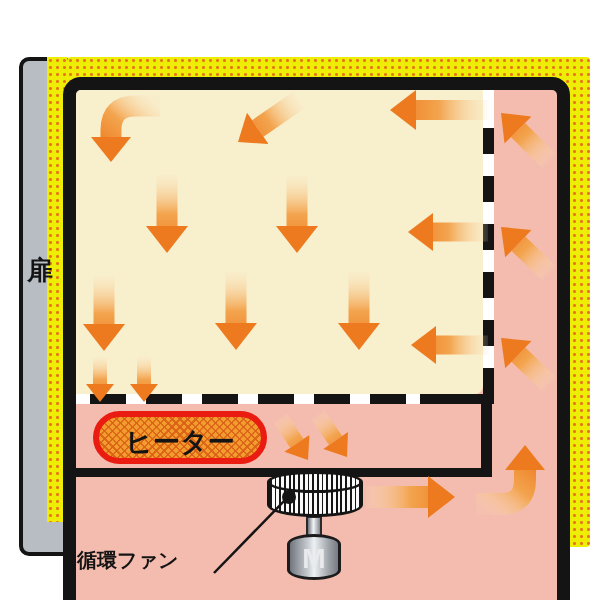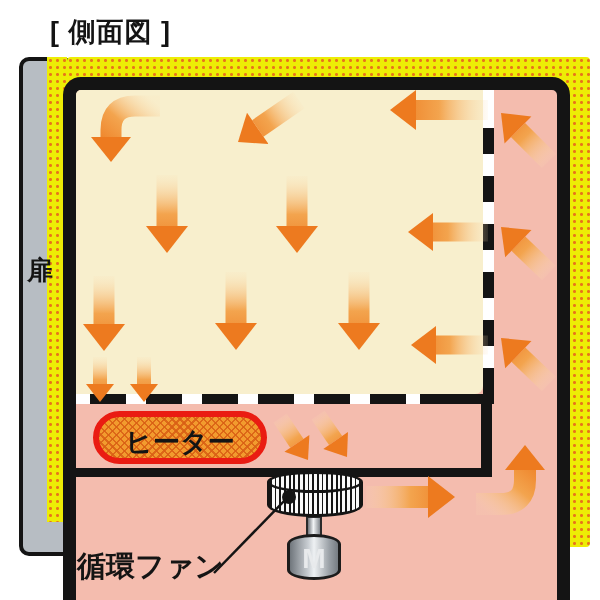--- a/index.html
+++ b/index.html
@@ -70,29 +70,28 @@
   #shaft{left:306px;top:516px;width:16px;height:22px;box-sizing:border-box;
       border:2px solid #2a2a2a;
       background:linear-gradient(90deg,#6f747a,#f2f4f6 45%,#83888e);z-index:39;}
   #motor{left:287px;top:534px;width:54px;height:46px;box-sizing:border-box;
       border:3px solid #1c1c1c;border-radius:27px/10px;
       background:linear-gradient(90deg,#70767c,#c9ced3 38%,#eef1f3 50%,#9aa0a6 82%,#767c82);
       z-index:40;}
   #motor-label{left:0;top:6px;width:100%;text-align:center;font-size:28px;
       color:#E8EAEC;font-weight:600;z-index:41;}
   #callout{left:0;top:0;width:600px;height:600px;z-index:50;pointer-events:none;}
-  #fan-label{left:77px;top:547px;font-size:29px;}
+  #fan-label{left:77px;top:547px;font-size:20px;}
   #chamber-label{left:274px;top:264px;font-size:27px;}
 </style>
 </head>
 <body>
 
 <div id="stage">
 
-  <div id="title" class="abs label">[ 側面図 ]</div>
 
   <div id="door" class="abs"></div>
 
   <div id="insul-left" class="abs insulation"></div>
   <div id="insul-main" class="abs insulation"></div>
 
   <div id="wall" class="abs">
     <div id="chamber" class="abs"></div>
     <div id="perf-right" class="abs"></div>
     <div id="perf-bottom" class="abs"></div>

